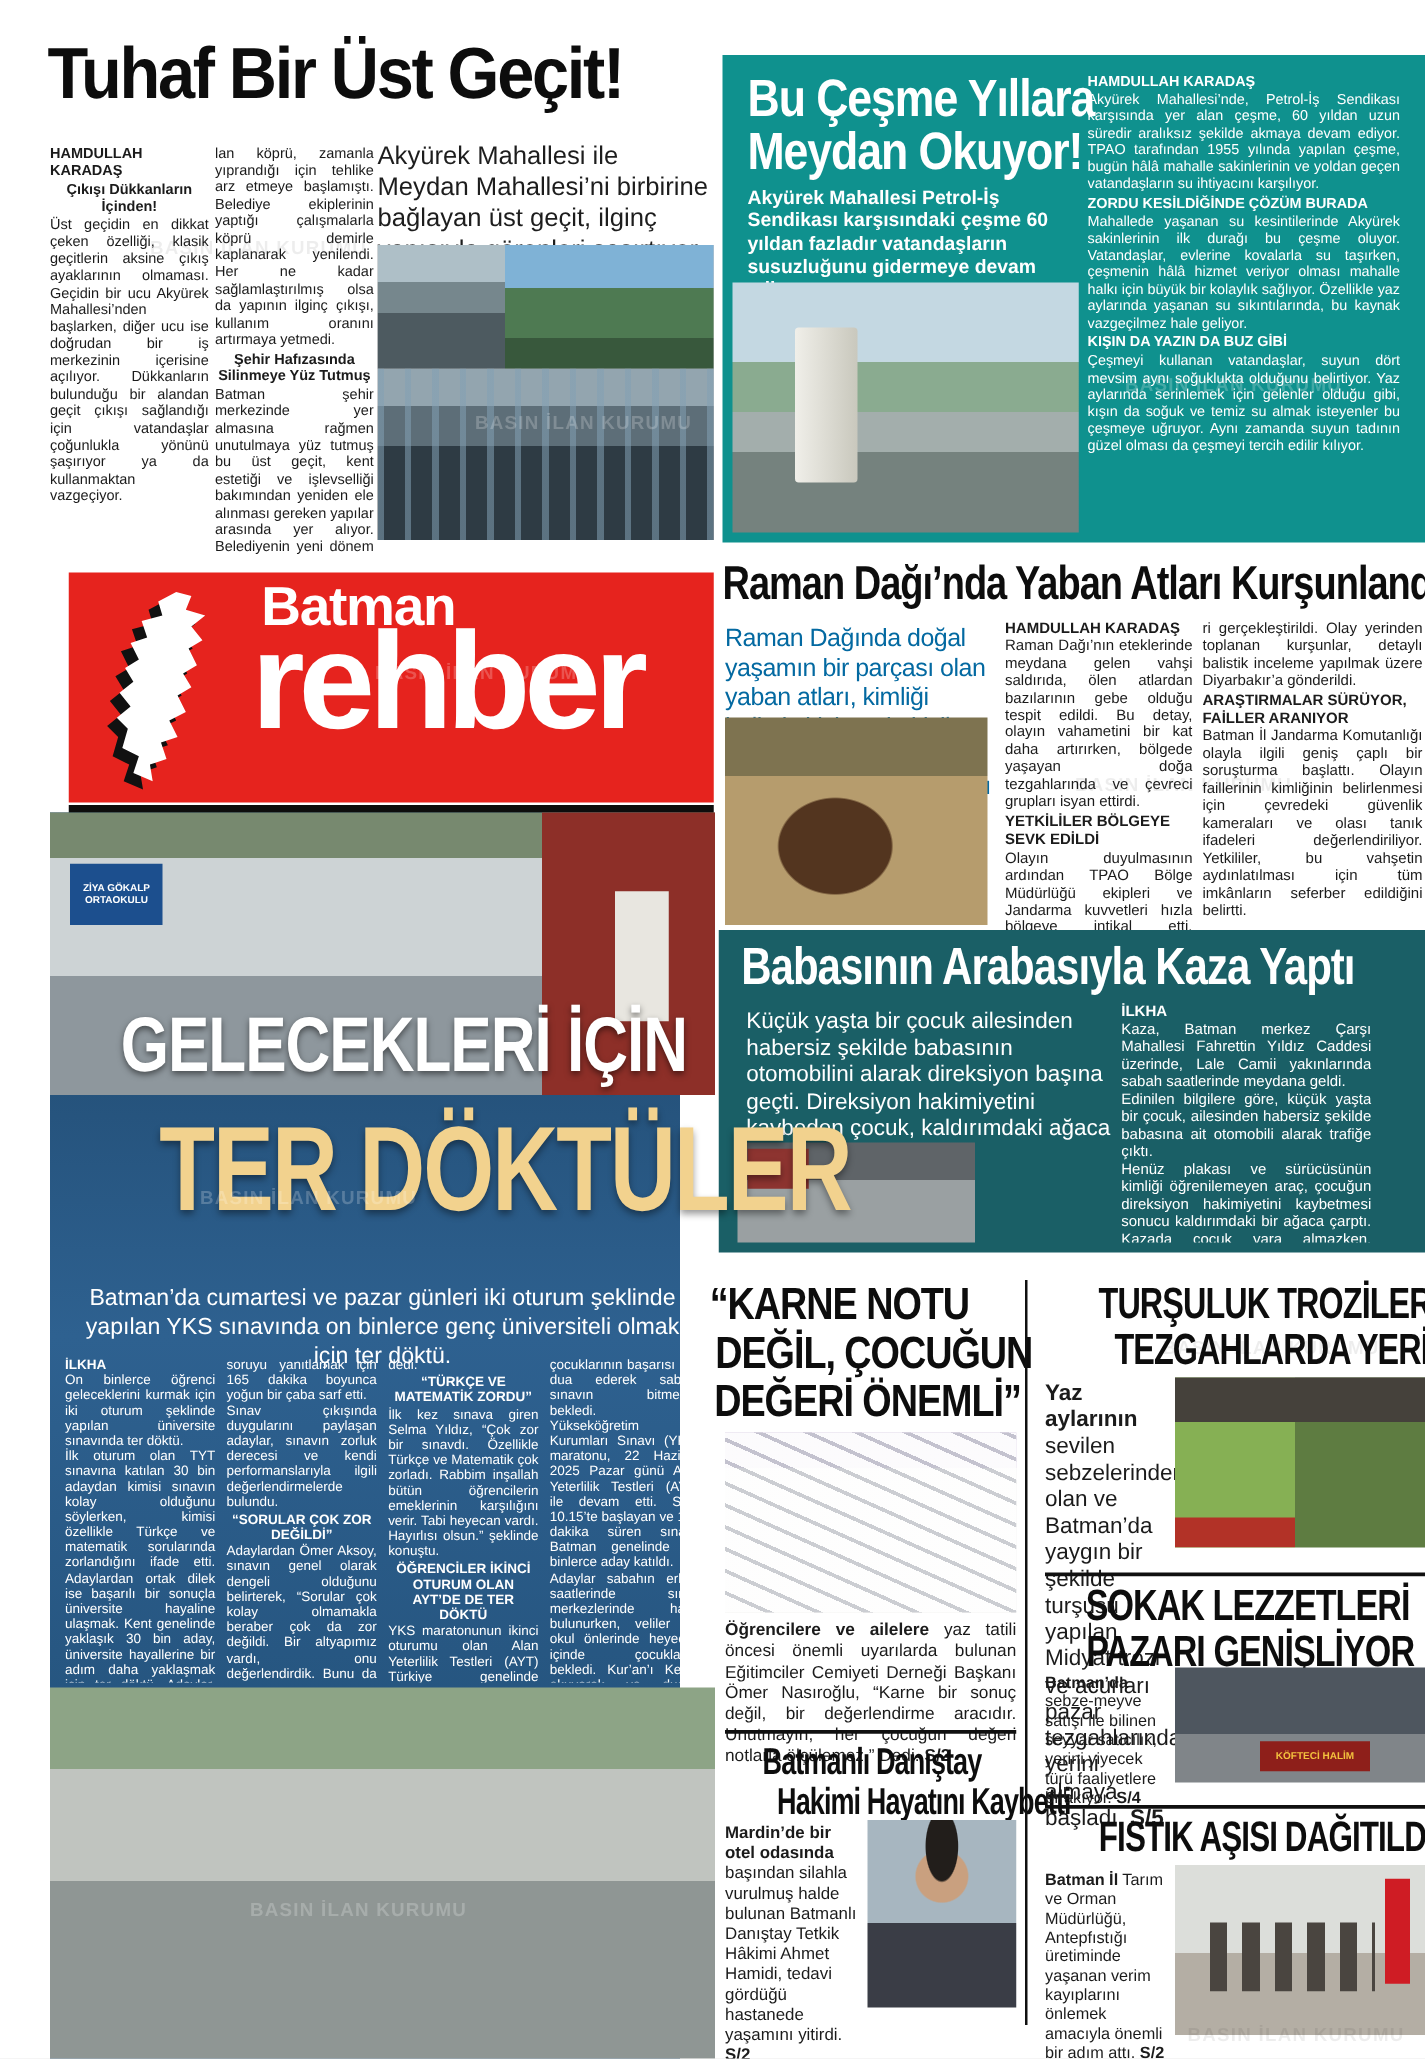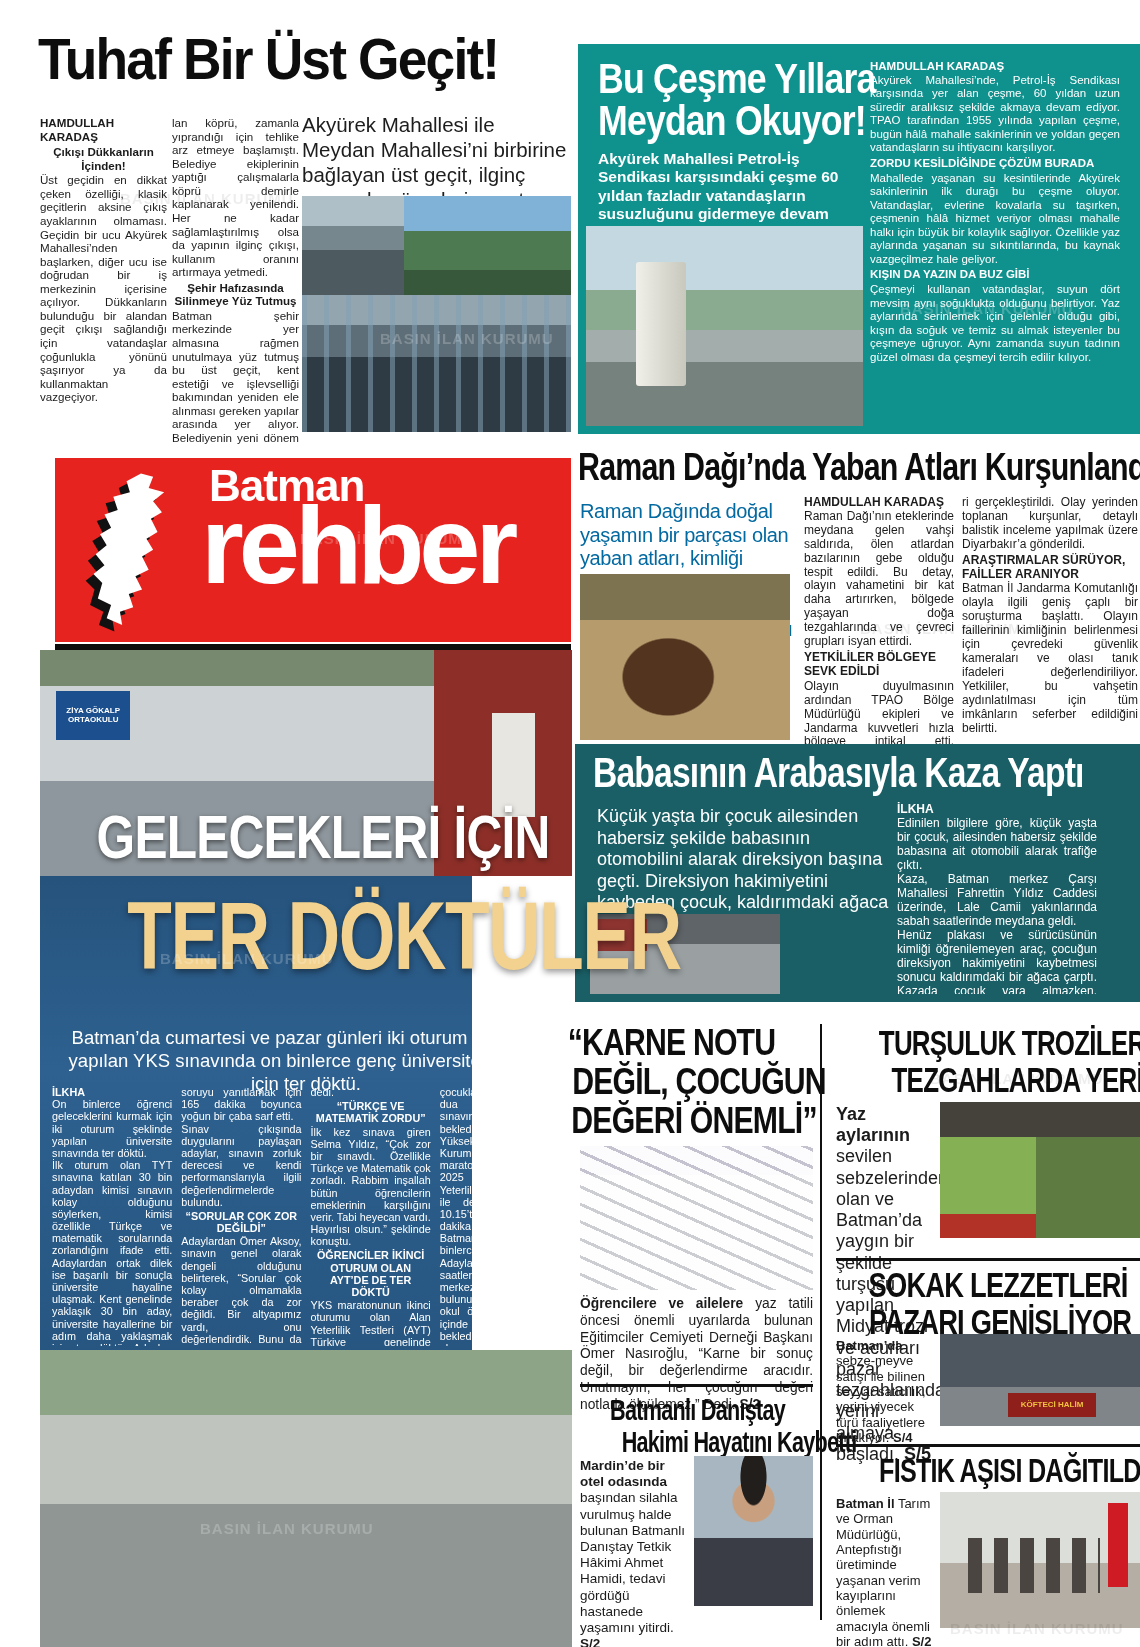--- a/index.html
+++ b/index.html
@@ -146,27 +146,27 @@
   <div class="abs" style="left:575px;top:744px;width:565px;height:258px;background:#1a5f66">
     <div class="abs" style="left:18px;top:8px;width:540px">
       <span class="cx hl white" style="font-size:42px;transform:scaleX(.8)">Babasının Arabasıyla Kaza Yaptı</span>
     </div>
     <div class="abs white" style="left:22px;top:62px;width:292px;font-size:18px;line-height:1.2">Küçük yaşta bir çocuk ailesinden habersiz şekilde babasının otomobilini alarak direksiyon başına geçti. Direksiyon hakimiyetini kaybeden çocuk, kaldırımdaki ağaca çarparak durabildi.</div>
     <div class="photo ph-accident" style="left:15px;top:170px;width:190px;height:80px">
       <div class="store"></div>
     </div>
     <div class="abs body white" style="left:322px;top:58px;width:200px;height:192px;font-size:12px;line-height:1.17;overflow:hidden">
         <p class="seg seg-byline">İLKHA</p>
+        <p class="seg seg-text">Kaza, Batman merkez Çarşı Mahallesi Fahrettin Yıldız Caddesi üzerinde, Lale Camii yakınlarında sabah saatlerinde meydana geldi.</p>
         <p class="seg seg-text">Edinilen bilgilere göre, küçük yaşta bir çocuk, ailesinden habersiz şekilde babasına ait otomobili alarak trafiğe çıktı.</p>
-        <p class="seg seg-text">Kaza, Batman merkez Çarşı Mahallesi Fahrettin Yıldız Caddesi üzerinde, Lale Camii yakınlarında sabah saatlerinde meydana geldi.</p>
         <p class="seg seg-text">Henüz plakası ve sürücüsünün kimliği öğrenilemeyen araç, çocuğun direksiyon hakimiyetini kaybetmesi sonucu kaldırımdaki bir ağaca çarptı. Kazada çocuk yara almazken, çarpmanın etkisiyle ağaç kökünden devrildi ve araçta maddi hasar meydana geldi.</p>
       </div>
   </div>
 
-  <div class="abs" style="left:40px;top:650px;width:432px;height:997px;background:linear-gradient(180deg,#1b4265 0%,#2e6190 42%,#1e4a70 100%)">
+  <div class="abs" style="left:40px;top:650px;width:504px;height:997px;background:linear-gradient(180deg,#1b4265 0%,#2e6190 42%,#1e4a70 100%)">
     <div class="photo ph-school" style="left:0;top:0;width:532px;height:226px">
       <div class="sign-blue" style="left:3%;top:18%;width:14%;height:22%">ZİYA GÖKALP ORTAOKULU</div>
       <div class="door"></div>
     </div>
     <div class="abs" style="left:0;top:156px;width:532px;text-align:center">
       <span class="cxc" style="font-size:62px;font-weight:700;color:#fff;letter-spacing:-1px;line-height:1;transform:scaleX(.8);text-shadow:0 2px 6px rgba(0,0,0,.5)">GELECEKLERİ İÇİN</span>
     </div>
     <div class="abs" style="left:0;top:238px;width:532px;text-align:center">
       <span class="cxc" style="font-size:96px;font-weight:700;color:#f2d28e;letter-spacing:-2px;line-height:1;transform:scaleX(.76);text-shadow:0 3px 7px rgba(0,0,0,.4)">TER DÖKTÜLER</span>
     </div>

